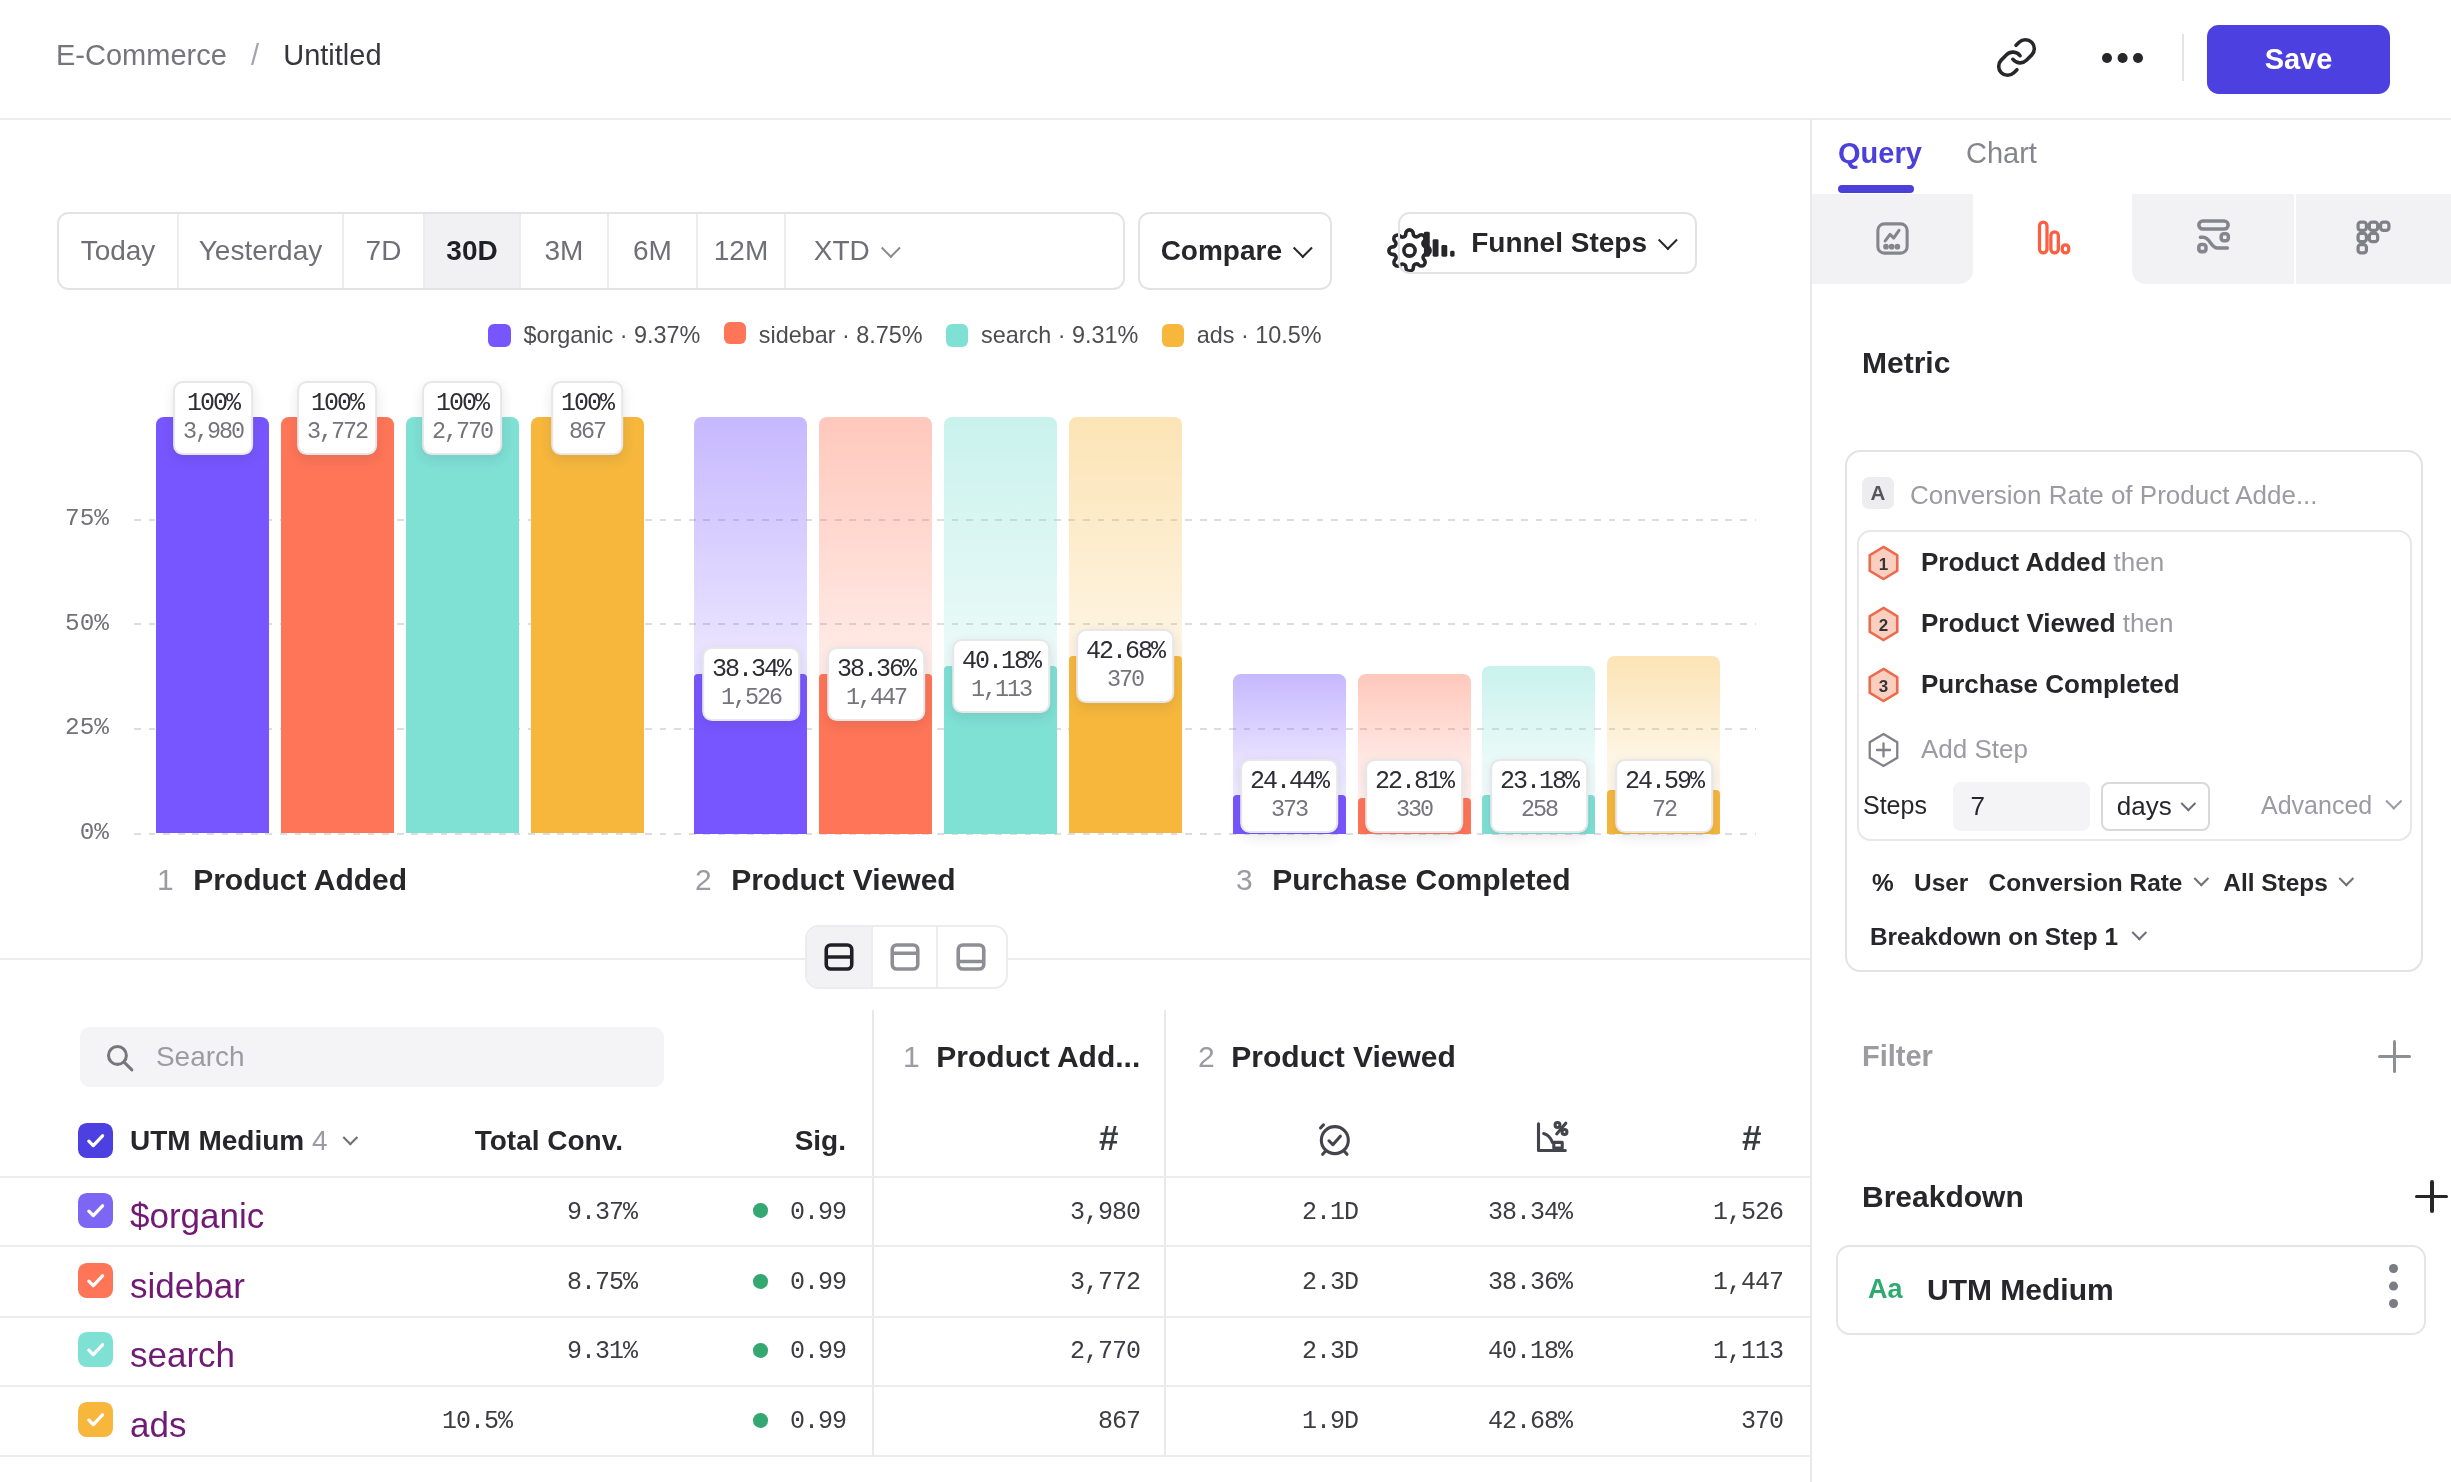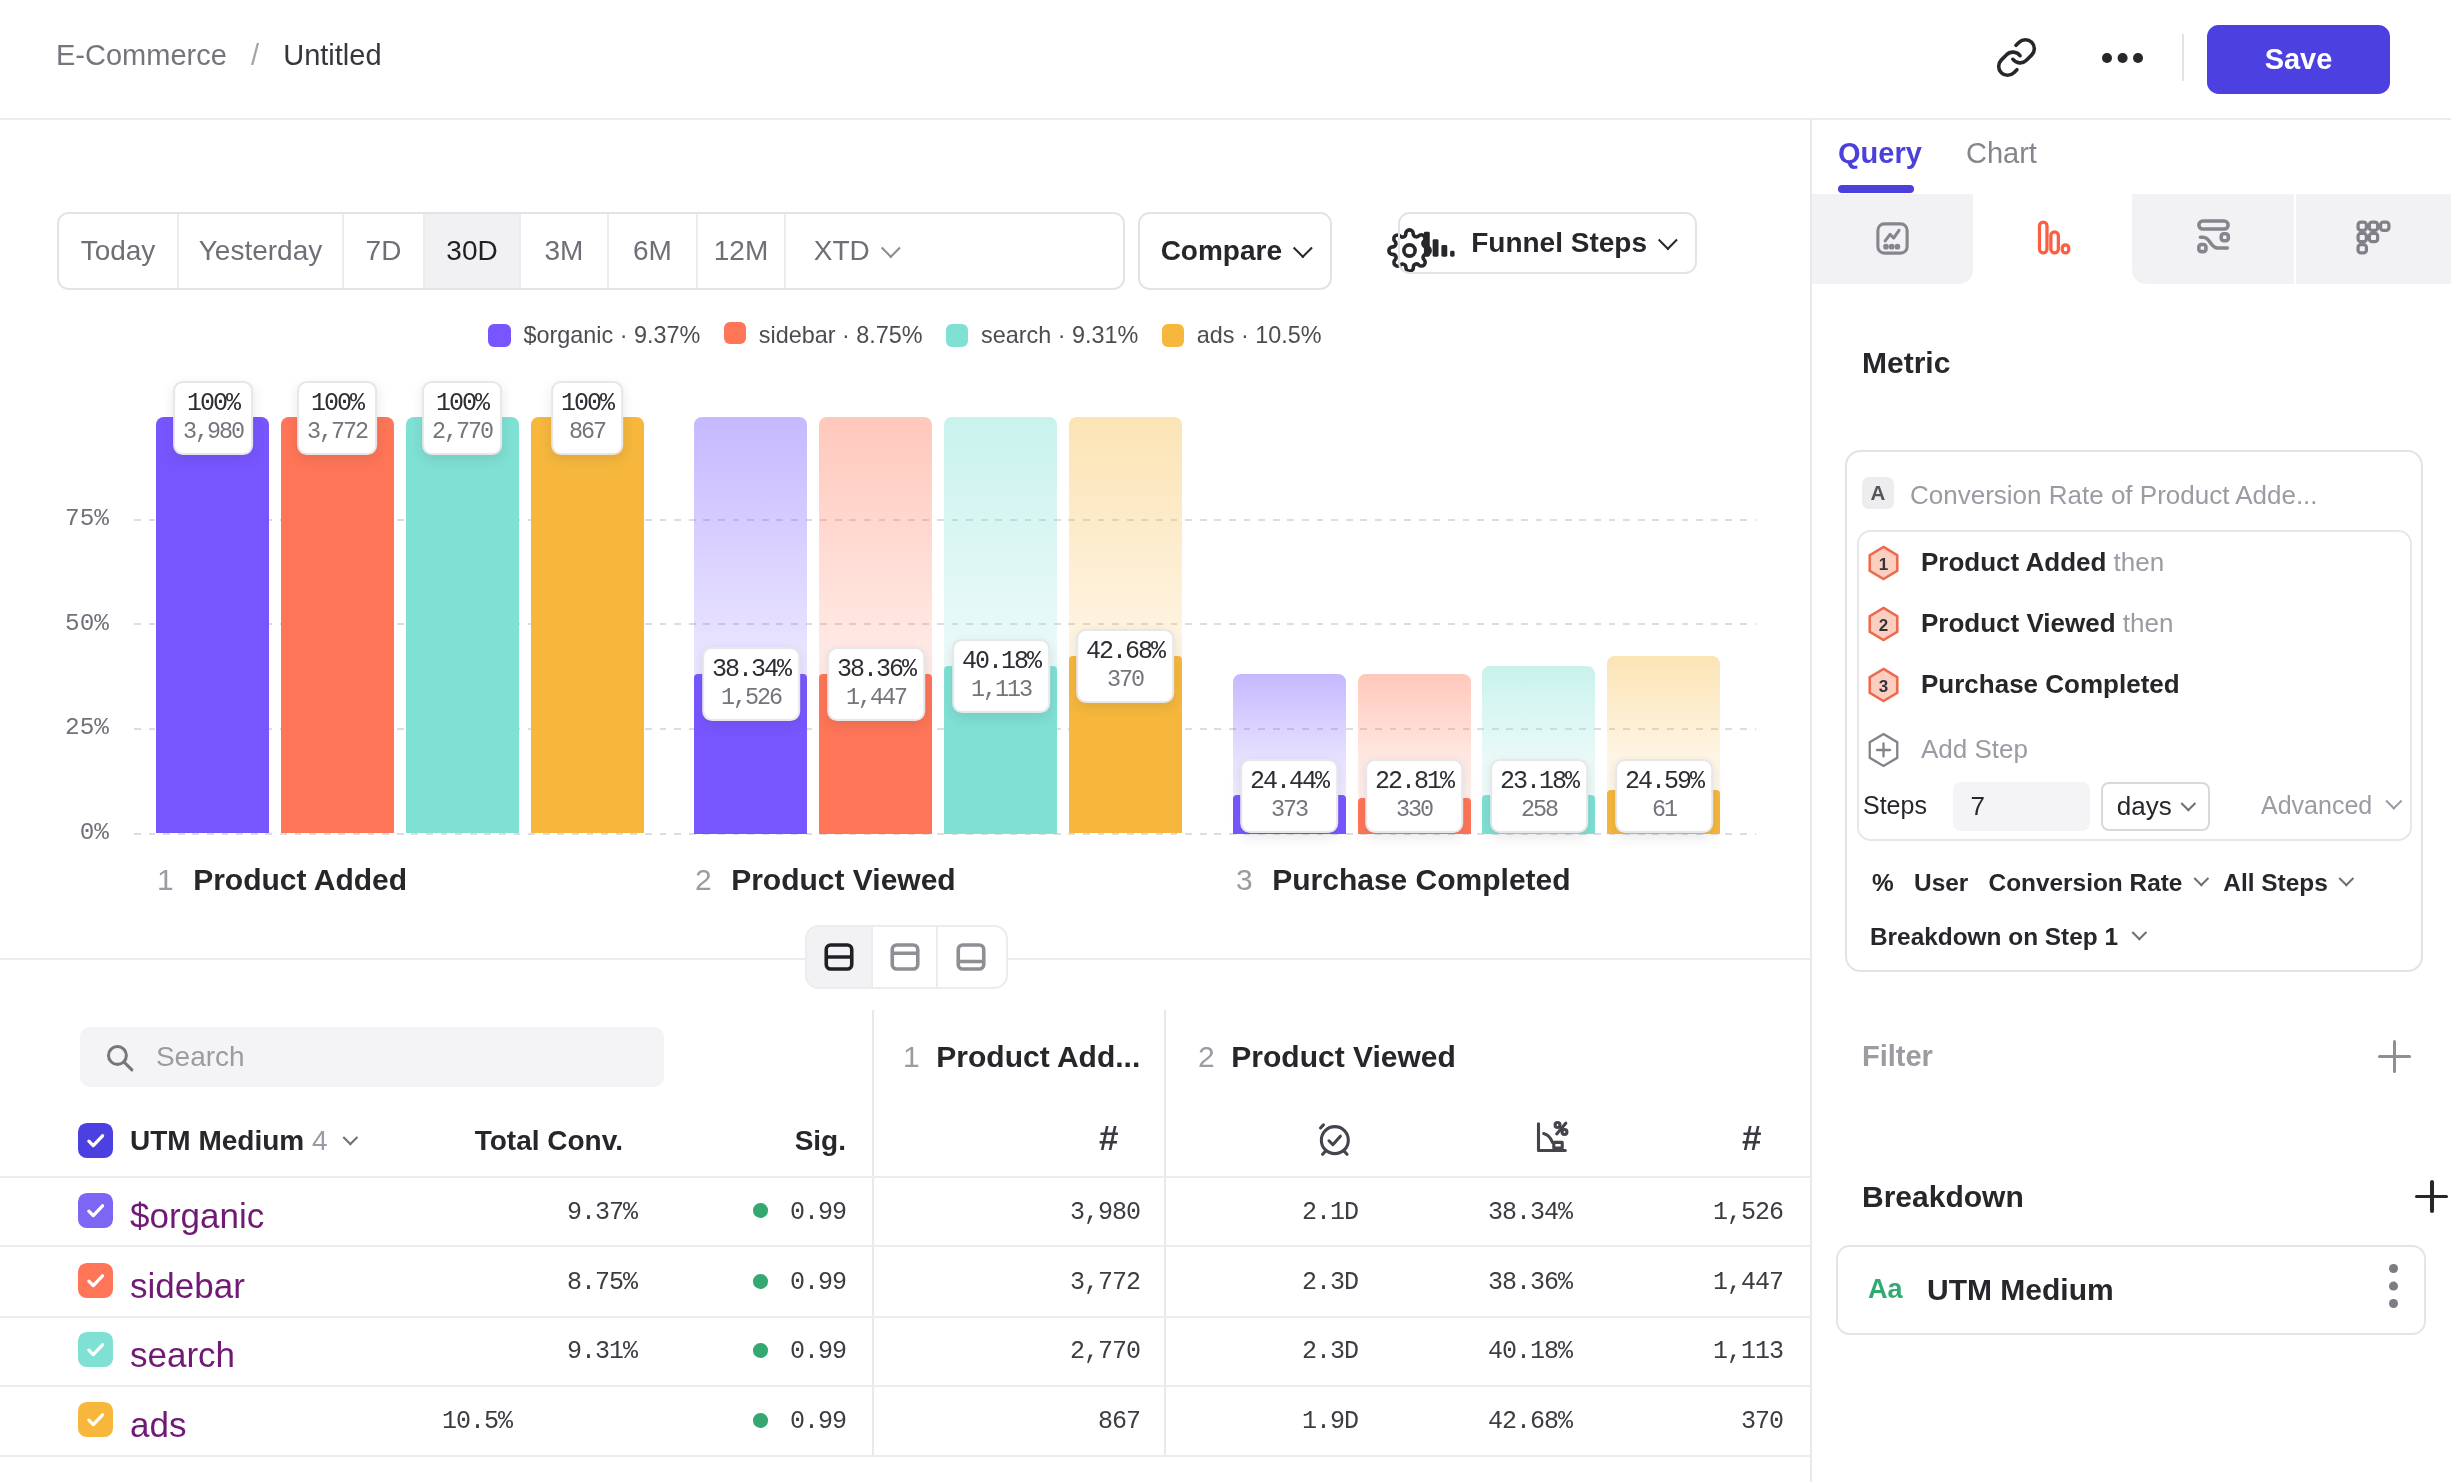--- a/index.html
+++ b/index.html
@@ -39,21 +39,21 @@
   </svg>
 <div class="abs" style="left:2102px;top:53px;width:9.8px;height:9.8px;border-radius:50%;background:#26262b;box-shadow:15.6px 0 0 #26262b,31px 0 0 #26262b"></div>
 <div class="abs vline" style="left:2182px;top:34px;height:47px;background:#e3e3e7"></div>
 <div class="abs" style="left:2207px;top:25px;width:183px;height:69px;background:#4c40e0;border-radius:11.7px;color:#fff;font-size:29px;font-weight:700;display:flex;align-items:center;justify-content:center">Save</div>
 <div class="abs hline" style="left:0;top:118px;width:2452px"></div>
 
 <div class="abs" style="left:57px;top:212px;width:1068px;height:78px;border:2px solid #e3e3e7;border-radius:11.7px;display:flex;overflow:hidden">
  <div class="seg" style="width:120px">Today</div>
  <div class="seg" style="width:165px">Yesterday</div>
  <div class="seg" style="width:81px">7D</div>
- <div class="seg" style="width:96px;background:#f1f1f3;color:#1f1f26;font-weight:400">30D</div>
+ <div class="seg" style="width:96px;background:#f1f1f3;color:#1f1f26;font-weight:700">30D</div>
  <div class="seg" style="width:88px">3M</div>
  <div class="seg" style="width:89px">6M</div>
  <div class="seg" style="width:88px">12M</div>
  <div class="seg" style="width:139px;border-right:none">XTD<span class="chev" style="color:#8b8b93"></span></div>
 </div>
 <div class="btn" style="left:1138px;top:212px;width:194px;height:78px">Compare<span class="chev"></span></div>
 <svg class="abs" style="left:1387px;top:228px" width="45" height="45" viewBox="0 0 24 24" fill="none" stroke="#26262b" stroke-width="1.9" stroke-linecap="round" stroke-linejoin="round">
     <circle cx="12" cy="12" r="3"></circle>
     <path d="M19.4 15a1.65 1.65 0 0 0 .33 1.82l.06.06a2 2 0 0 1 0 2.83 2 2 0 0 1-2.83 0l-.06-.06a1.65 1.65 0 0 0-1.82-.33 1.65 1.65 0 0 0-1 1.51V21a2 2 0 0 1-2 2 2 2 0 0 1-2-2v-.09A1.65 1.65 0 0 0 9 19.4a1.65 1.65 0 0 0-1.82.33l-.06.06a2 2 0 0 1-2.83 0 2 2 0 0 1 0-2.83l.06-.06a1.65 1.65 0 0 0 .33-1.82 1.65 1.65 0 0 0-1.51-1H3a2 2 0 0 1-2-2 2 2 0 0 1 2-2h.09A1.65 1.65 0 0 0 4.6 9a1.65 1.65 0 0 0-.33-1.82l-.06-.06a2 2 0 0 1 0-2.83 2 2 0 0 1 2.83 0l.06.06a1.65 1.65 0 0 0 1.82.33H9a1.65 1.65 0 0 0 1-1.51V3a2 2 0 0 1 2-2 2 2 0 0 1 2 2v.09a1.65 1.65 0 0 0 1 1.51 1.65 1.65 0 0 0 1.82-.33l.06-.06a2 2 0 0 1 2.83 0 2 2 0 0 1 0 2.83l-.06.06a1.65 1.65 0 0 0-.33 1.82V9a1.65 1.65 0 0 0 1.51 1H21a2 2 0 0 1 2 2 2 2 0 0 1-2 2h-.09a1.65 1.65 0 0 0-1.51 1z"></path>
   </svg>
@@ -154,21 +154,21 @@
 <div class="lbox" style="left:1414px;top:759px">
     <div class="l1">22.81%</div>
     <div class="l2">330</div>
   </div>
 <div class="lbox" style="left:1539px;top:759px">
     <div class="l1">23.18%</div>
     <div class="l2">258</div>
   </div>
 <div class="lbox" style="left:1664px;top:759px">
     <div class="l1">24.59%</div>
-    <div class="l2">61</div>
+    <div class="l2">72</div>
   </div>
 
 <div class="steplab" style="left:157px;top:863px"><span class="n">1</span>Product Added</div>
 <div class="steplab" style="left:695px;top:863px"><span class="n">2</span>Product Viewed</div>
 <div class="steplab" style="left:1236px;top:863px"><span class="n">3</span>Purchase Completed</div>
 
 <div class="abs hline" style="left:0;top:958px;width:1810px"></div>
 <div class="abs" style="left:805px;top:925px;width:203px;height:64px;background:#fff;border:2px solid #ececef;border-radius:13.7px;display:flex;overflow:hidden">
  <div style="width:66px;background:#f2f2f4;display:flex;align-items:center;justify-content:center;border-right:2px solid #ececef">
       <svg width="36" height="36" viewBox="0 0 24 24" fill="none" stroke="#1f1f26" stroke-width="2.4" stroke-linejoin="round">

